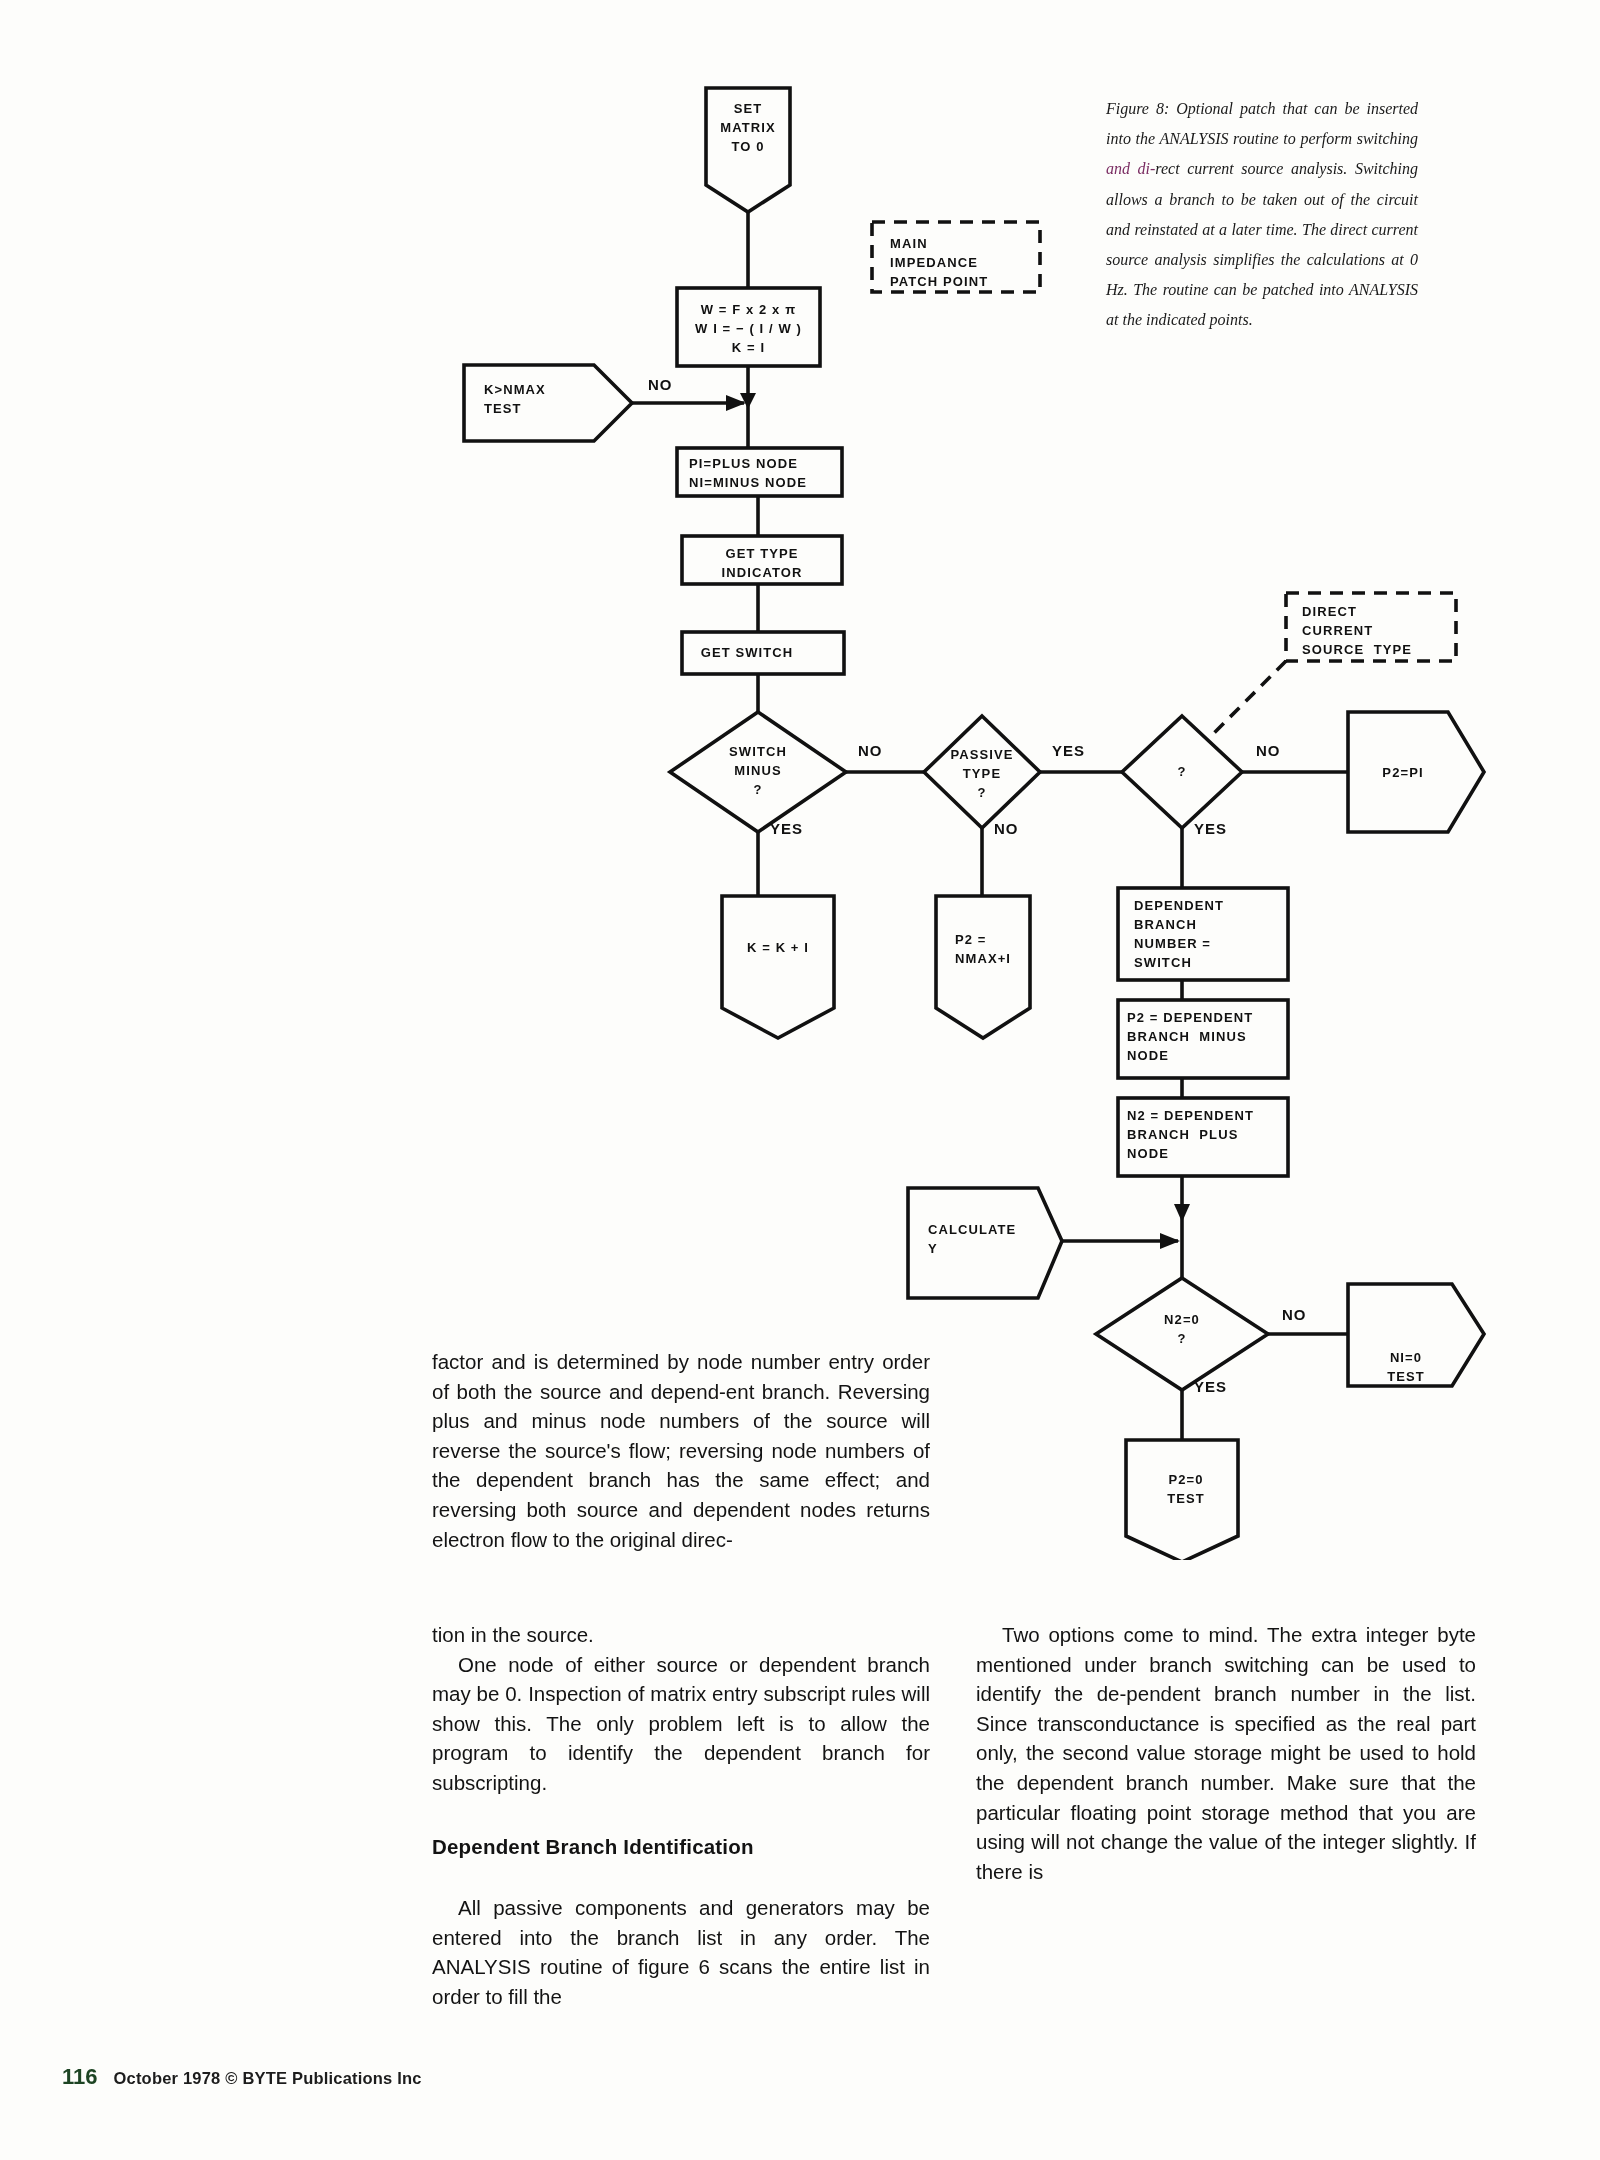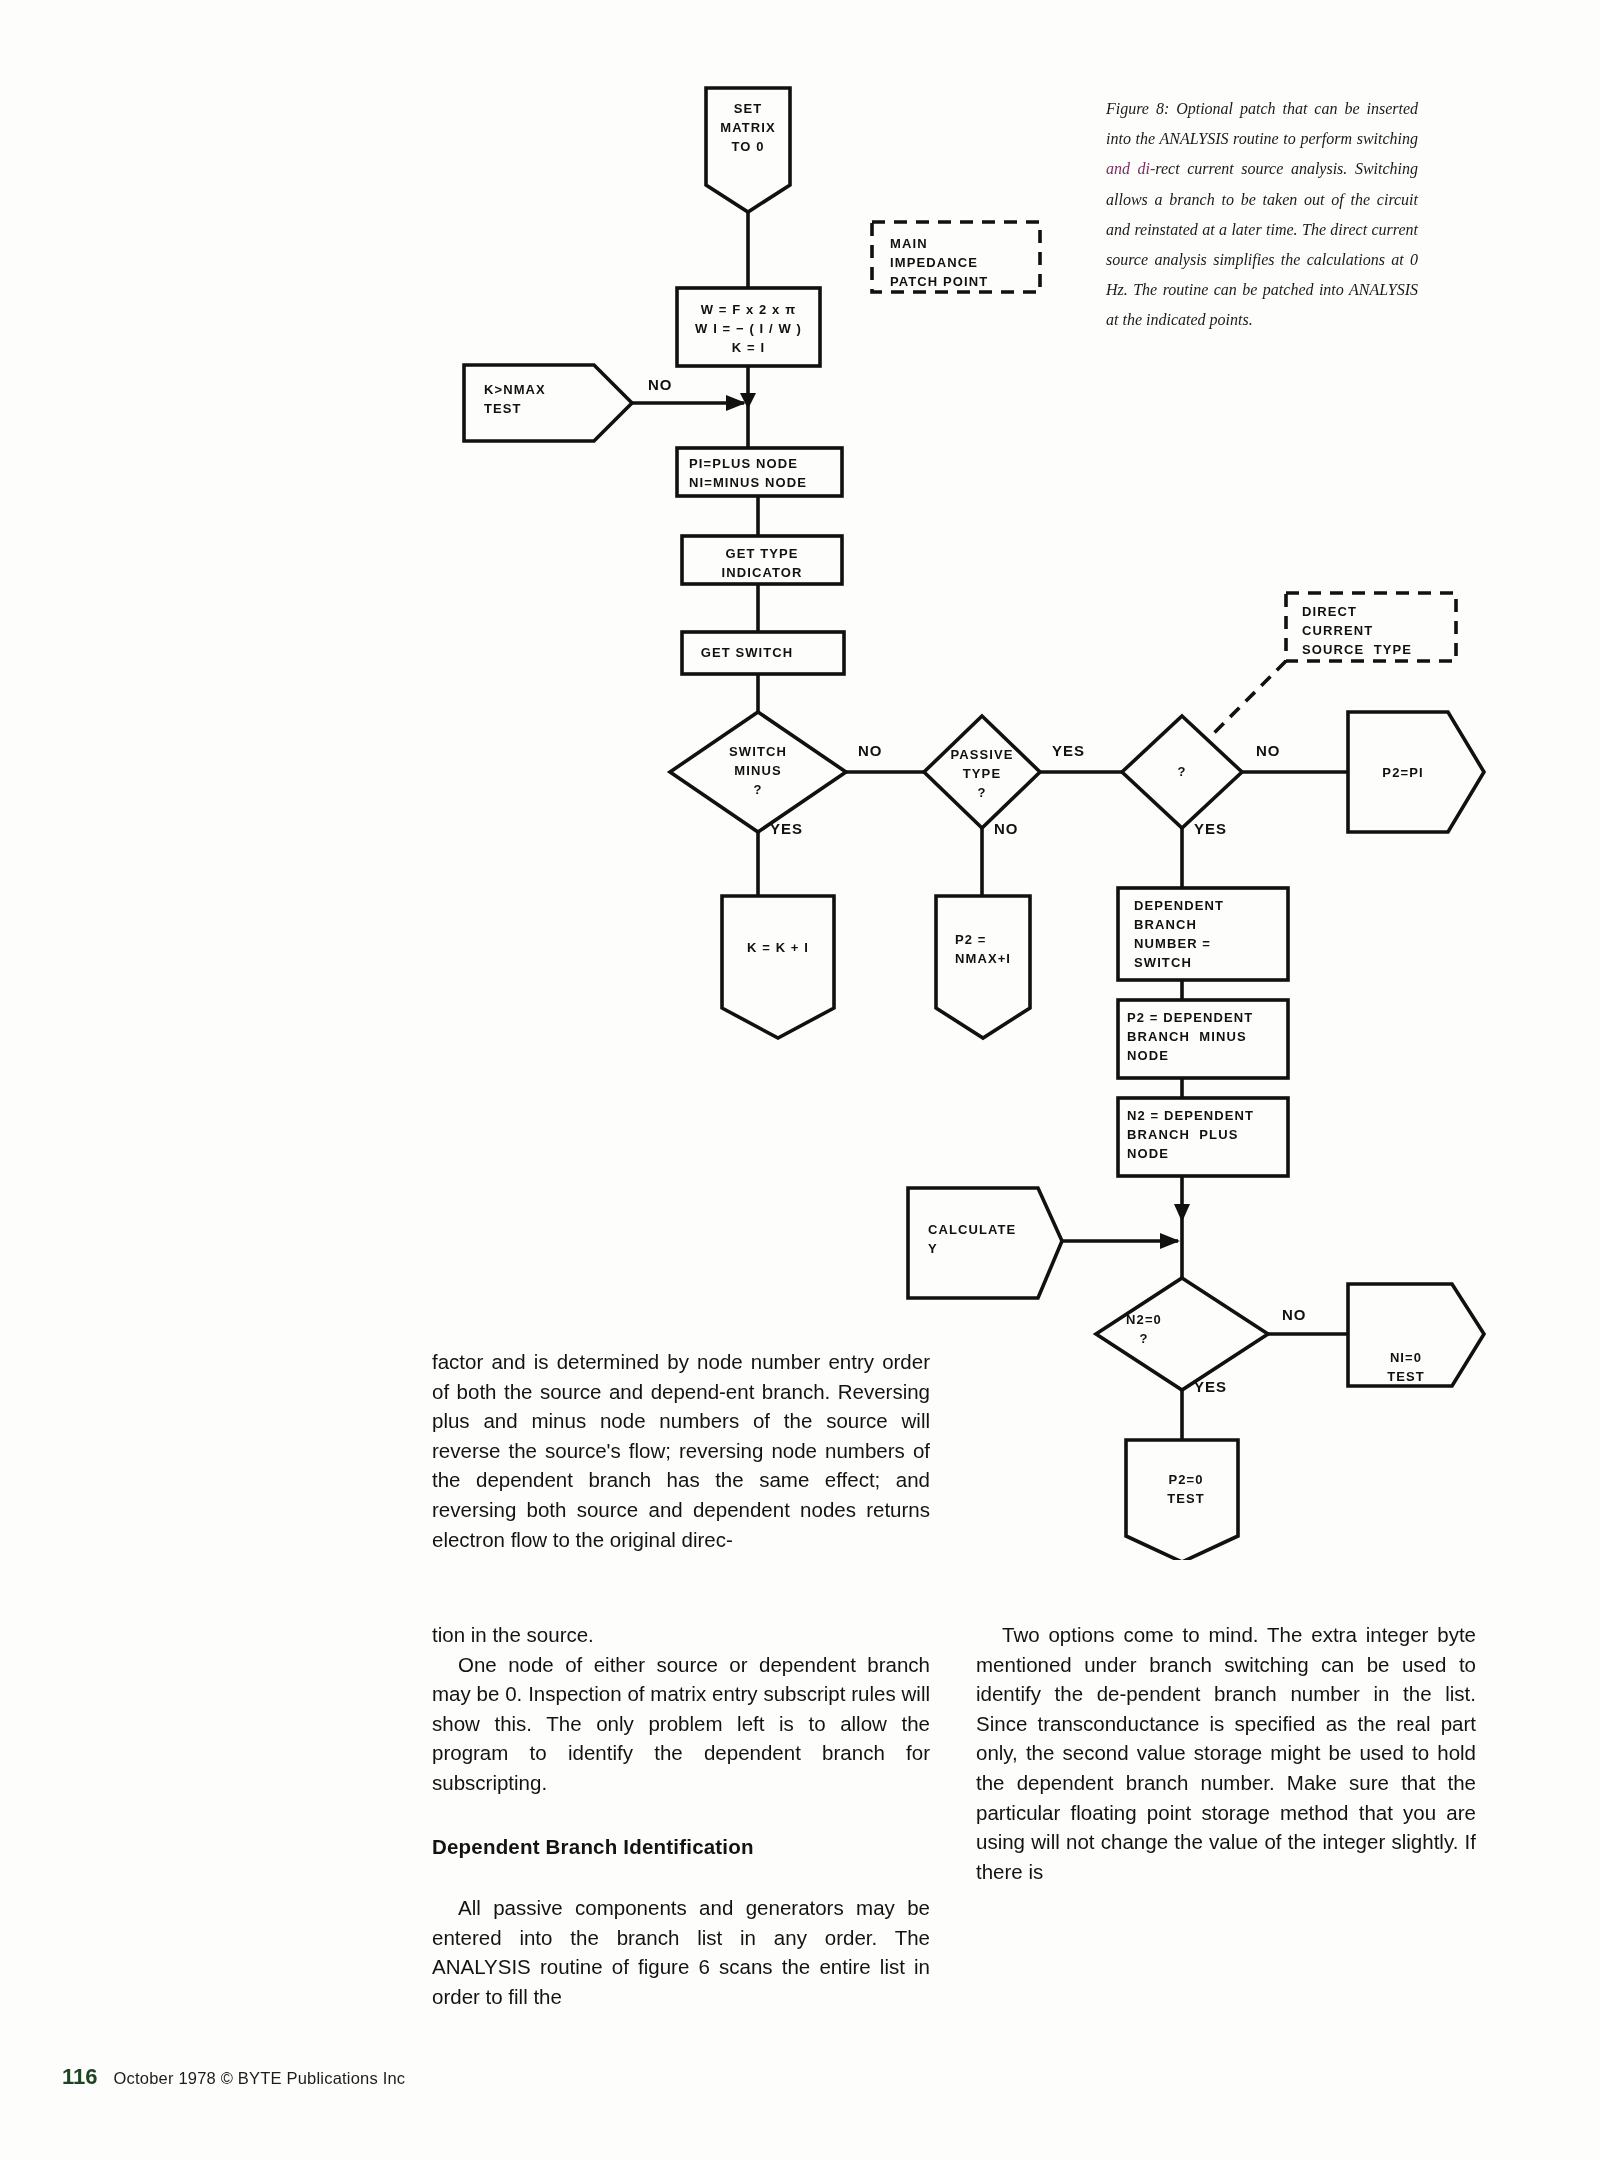--- a/index.html
+++ b/index.html
@@ -73,21 +73,21 @@
   #colLb{left:432px;top:1620px;width:498px;}
   #colR{left:976px;top:1620px;width:500px;}
 
   
   #footer{
     position:absolute;left:62px;top:2064px;
     font-family:"Liberation Sans", sans-serif;
     display:flex;align-items:baseline;gap:16px;
   }
   #footer .pg{font-size:22px;font-weight:700;color:#1d4423;}
-  #footer .src{font-size:16.5px;font-weight:400;color:#1c1c1c;letter-spacing:.2px;}
+  #footer .src{font-size:16.5px;font-weight:700;color:#1c1c1c;letter-spacing:.2px;}
 </style>
 </head>
 <body>
 
 <div class="page">
 
   <div id="flow">
     <svg width="1600" height="1560" viewBox="0 0 1600 1560">
       <g fill="none" stroke="#111" stroke-width="3.6" stroke-linejoin="miter">
 
@@ -230,21 +230,21 @@
 BRANCH  MINUS
 NODE</div>
 
     <div class="nodetext" style="left:1127px;top:1106px;">N2 = DEPENDENT
 BRANCH  PLUS
 NODE</div>
 
     <div class="nodetext" style="left:928px;top:1220px;">CALCULATE
 Y</div>
 
-    <div class="nodetext c" style="left:1094px;top:1310px;width:100px;">N2=0
+    <div class="nodetext c" style="left:1132px;top:1310px;width:100px;">N2=0
 ?</div>
     <div class="lbl" style="left:1282px;top:1306px;">NO</div>
     <div class="lbl" style="left:1194px;top:1378px;">YES</div>
 
     <div class="nodetext c" style="left:1360px;top:1348px;width:92px;">NI=0
 TEST</div>
 
     <div class="nodetext c" style="left:1126px;top:1470px;width:120px;">P2=0
 TEST</div>
   </div>

